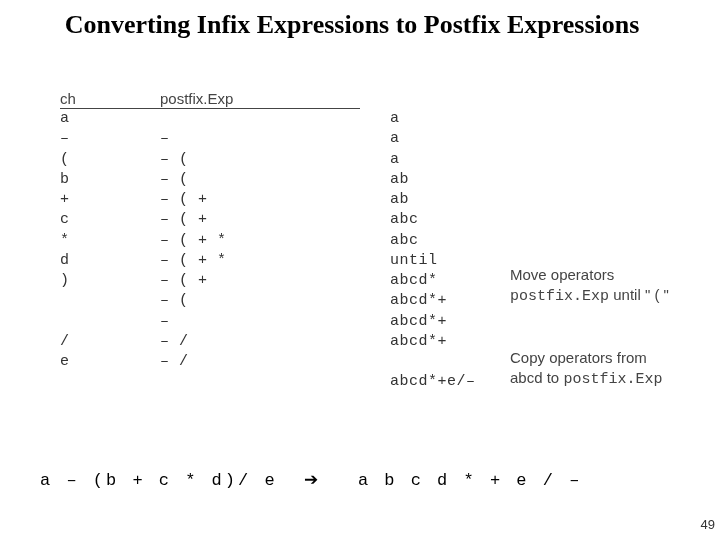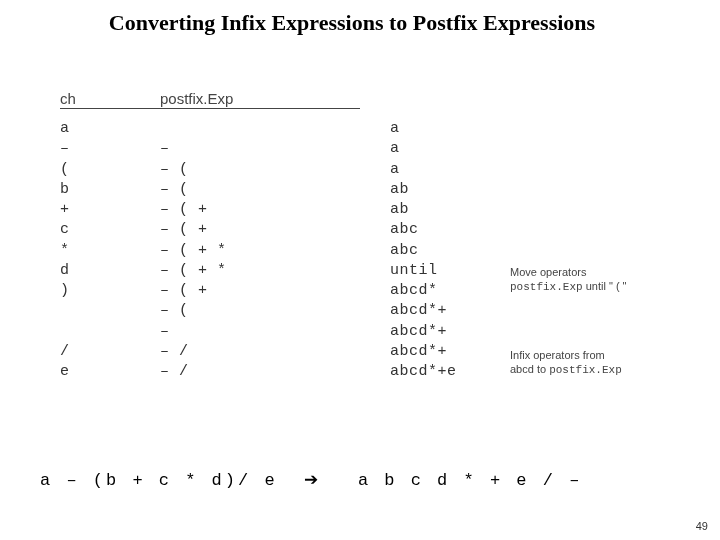--- a/index.html
+++ b/index.html
@@ -8,36 +8,35 @@
     width: 720px;
     height: 540px;
     background: #fff;
     font-family: "Times New Roman", serif;
     position: relative;
     overflow: hidden;
   }
   .title {
     text-align: center;
     font-weight: bold;
-    font-size: 22px;
+    font-size: 26px;
     padding: 10px 56px 0 40px;
     line-height: 1.15;
   }
   .table-area {
     position: absolute;
     top: 90px;
     left: 60px;
     right: 30px;
     font-family: Helvetica, Arial, sans-serif;
     font-size: 15px;
     color: #444;
   }
   .headers {
     display: flex;
-    margin-bottom: 10px;
   }
   .headers div {
     border-bottom: 1.5px solid #444;
     padding-bottom: 1px;
   }
   .col-ch   { width: 100px; }
   .col-stk  { width: 230px; }
   .col-pfx  { width: 200px; }
   .row {
     display: flex;
@@ -46,21 +45,21 @@
     font-size: 15px;
     color: #333;
     letter-spacing: 0.5px;
   }
   .row .c1 { width: 100px; }
   .row .c2 { width: 230px; }
   .row .c3 { width: 200px; white-space: nowrap;}
   .annot {
     position: absolute;
     font-family: Helvetica, Arial, sans-serif;
-    font-size: 11px;
+    font-size: 15px;
     color: #444;
     line-height: 1.3;
   }
   .annot .mono { font-family: "Courier New", monospace; }
   .bottom-line {
     position: absolute;
     bottom: 50px;
     left: 40px;
     right: 38px;
     font-family: "Courier New", monospace;
@@ -68,22 +67,22 @@
     letter-spacing: 3px;
     white-space: nowrap;
   }
   .arrow {
     font-family: Arial, sans-serif;
     letter-spacing: normal;
   }
   .pgnum {
     position: absolute;
     bottom: 8px;
-    right: 12px;
-    font-size: 11px;
+    right: 5px;
+    font-size: 13px;
     font-family: Arial, sans-serif;
     color: #333;
   }
 </style>
 </head>
 <body>
 
 <div class="title">Converting Infix Expressions to Postfix Expressions</div>
 
 <div class="table-area">
@@ -148,31 +147,35 @@
       <div class="c3">abcd*+</div>
     </div>
   <div class="row">
       <div class="c1">/</div>
       <div class="c2">– /</div>
       <div class="c3">abcd*+</div>
     </div>
   <div class="row">
       <div class="c1">e</div>
       <div class="c2">– /</div>
-      <div class="c3">abcd*+e</div>
+    </div>
+  <div class="row">
+      <div class="c1"></div>
+      <div class="c2"></div>
+      <div class="c3">abcd*+e/–</div>
     </div>
 </div>
 
 <div class="annot" style="top:265px; left:510px;">
   <div>Move operators</div>
   <div><span class="mono">postfix.Exp</span><span> until " ( "</span></div>
 </div>
 
 <div class="annot" style="top:348px; left:510px;">
-  <div>Infix operators from</div>
+  <div>Copy operators from</div>
   <div><span>abcd to </span><span class="mono">postfix.Exp</span></div>
 </div>
 
 <div class="bottom-line">
   <span>a – (b + c * d)/ e</span>
   &nbsp;<span class="arrow">➔</span>&nbsp;&nbsp;
   <span>a b c d * + e / –</span>
 </div>
 
 <div class="pgnum">49</div>

